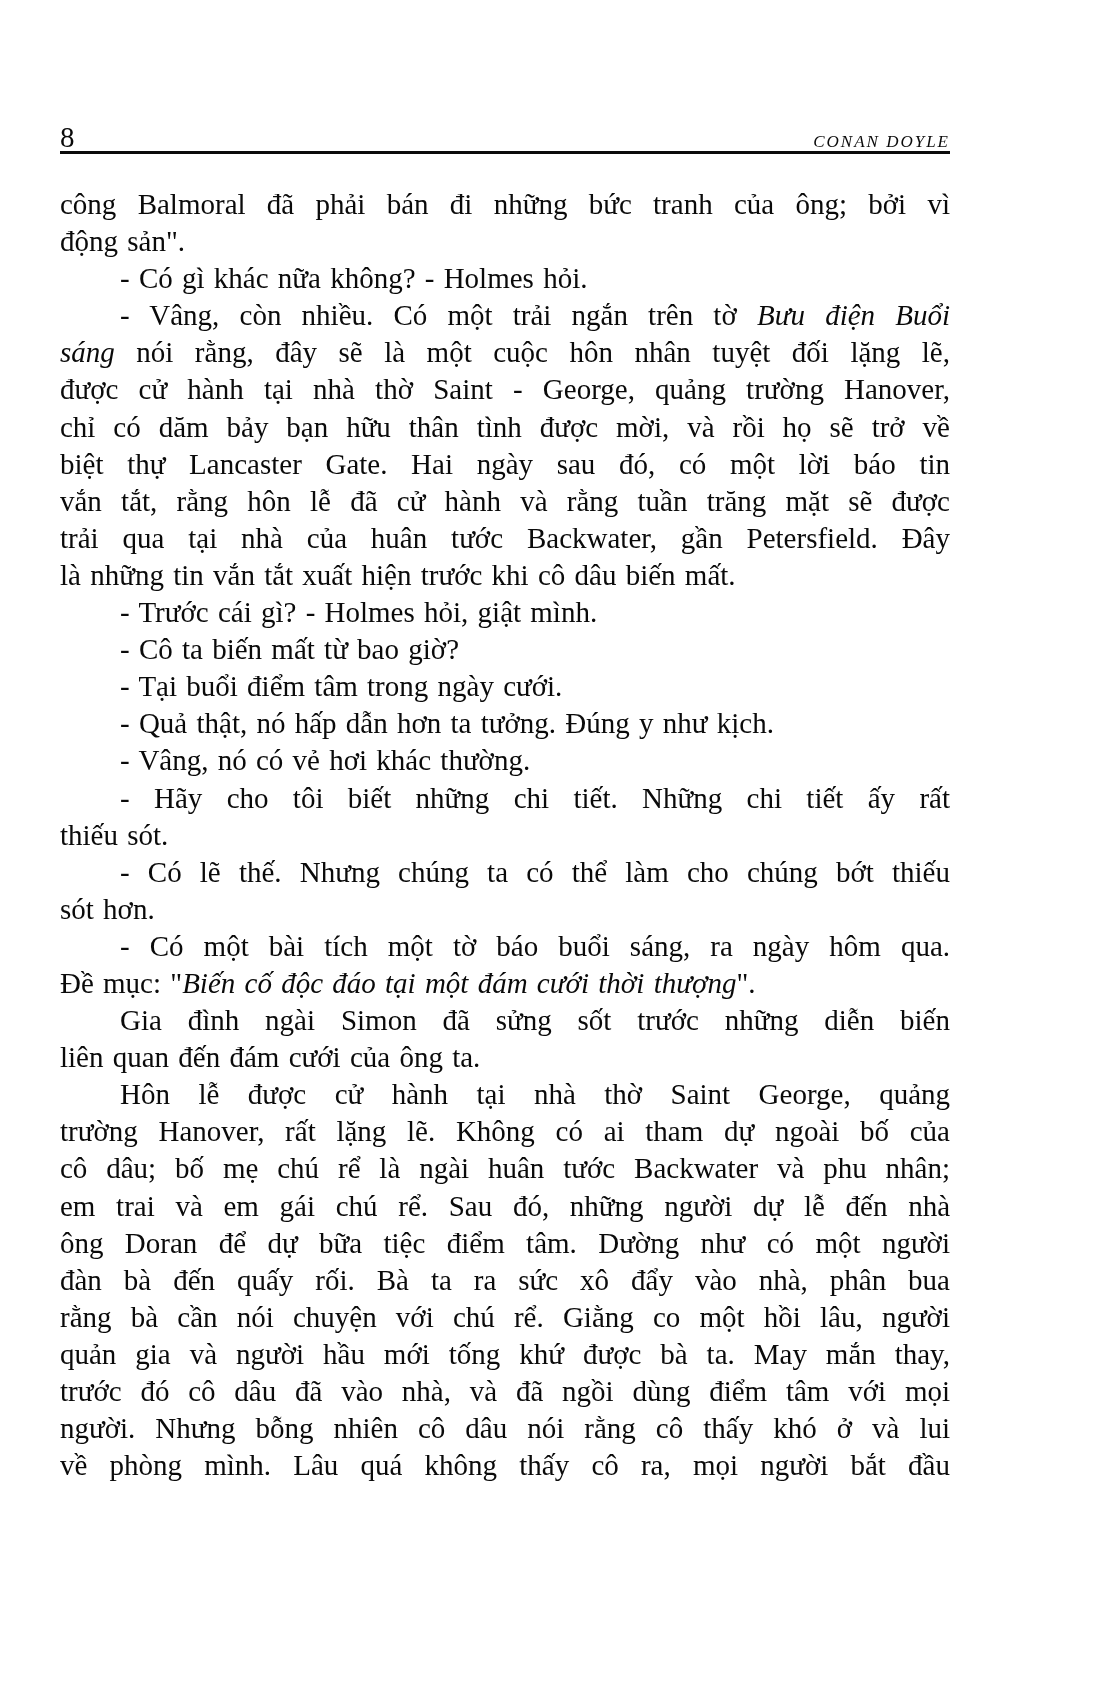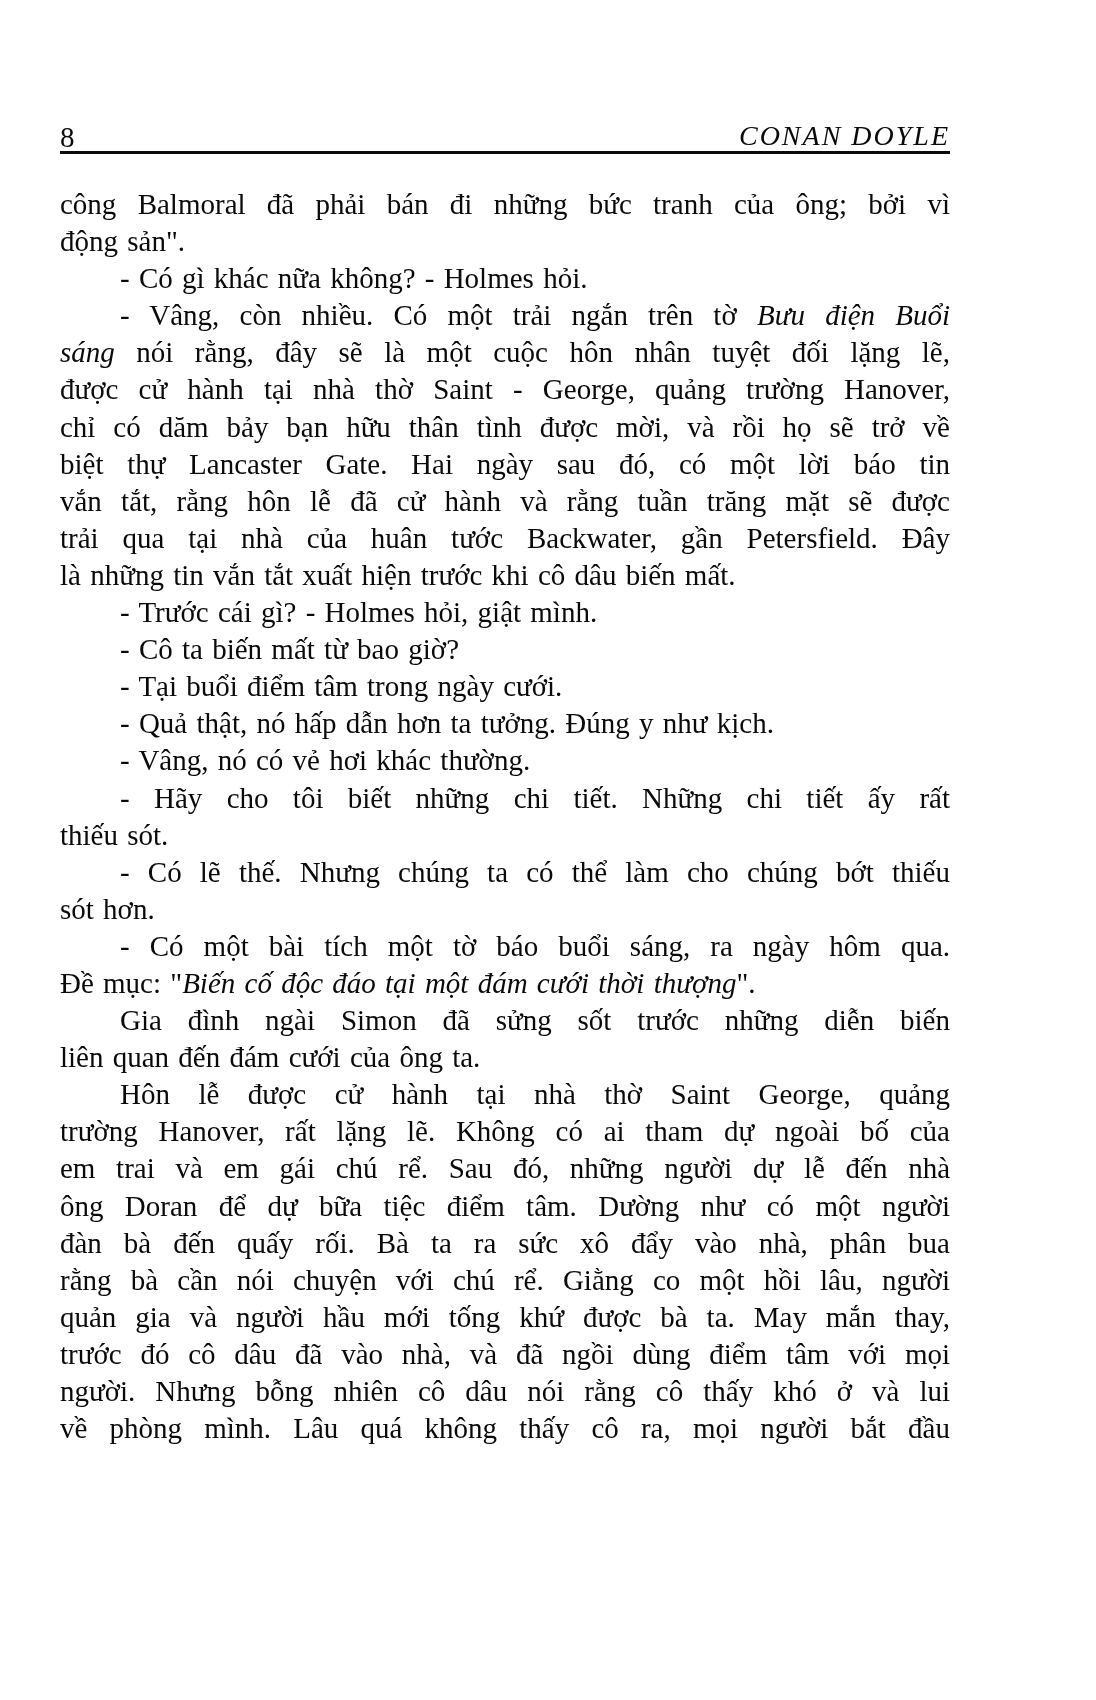--- a/index.html
+++ b/index.html
@@ -26,21 +26,21 @@
     justify-content: space-between;
     align-items: flex-end;
   }
   .page-number {
     font-size: 29px;
     line-height: 1;
     transform: translateY(4px);
   }
   .running-title {
     font-style: italic;
-    font-size: 28px;
+    font-size: 17px;
     letter-spacing: 2px;
     line-height: 1;
     transform: translateY(2px);
   }
   .rule {
     position: absolute;
     left: 60px;
     width: 890px;
     top: 151px;
     height: 3px;
@@ -104,20 +104,21 @@
       <div class="line just indent"><span>- Hãy cho tôi biết những chi tiết. Những chi tiết ấy rất</span></div>
       <div class="line last"><span>thiếu sót.</span></div>
       <div class="line just indent"><span>- Có lẽ thế. Nhưng chúng ta có thể làm cho chúng bớt thiếu</span></div>
       <div class="line last"><span>sót hơn.</span></div>
       <div class="line just indent"><span>- Có một bài tích một tờ báo buổi sáng, ra ngày hôm qua.</span></div>
       <div class="line last"><span>Đề mục: "</span><span class="it">Biến cố độc đáo tại một đám cưới thời thượng</span><span>".</span></div>
       <div class="line just indent"><span>Gia đình ngài Simon đã sửng sốt trước những diễn biến</span></div>
       <div class="line last"><span>liên quan đến đám cưới của ông ta.</span></div>
       <div class="line just indent"><span>Hôn lễ được cử hành tại nhà thờ Saint George, quảng</span></div>
       <div class="line just"><span>trường Hanover, rất lặng lẽ. Không có ai tham dự ngoài bố của</span></div>
+      <div class="line just"><span>cô dâu; bố mẹ chú rể là ngài huân tước Backwater và phu nhân;</span></div>
       <div class="line just"><span>em trai và em gái chú rể. Sau đó, những người dự lễ đến nhà</span></div>
       <div class="line just"><span>ông Doran để dự bữa tiệc điểm tâm. Dường như có một người</span></div>
       <div class="line just"><span>đàn bà đến quấy rối. Bà ta ra sức xô đẩy vào nhà, phân bua</span></div>
       <div class="line just"><span>rằng bà cần nói chuyện với chú rể. Giằng co một hồi lâu, người</span></div>
       <div class="line just"><span>quản gia và người hầu mới tống khứ được bà ta. May mắn thay,</span></div>
       <div class="line just"><span>trước đó cô dâu đã vào nhà, và đã ngồi dùng điểm tâm với mọi</span></div>
       <div class="line just"><span>người. Nhưng bỗng nhiên cô dâu nói rằng cô thấy khó ở và lui</span></div>
       <div class="line just"><span>về phòng mình. Lâu quá không thấy cô ra, mọi người bắt đầu</span></div>
     </div>
 </div>

